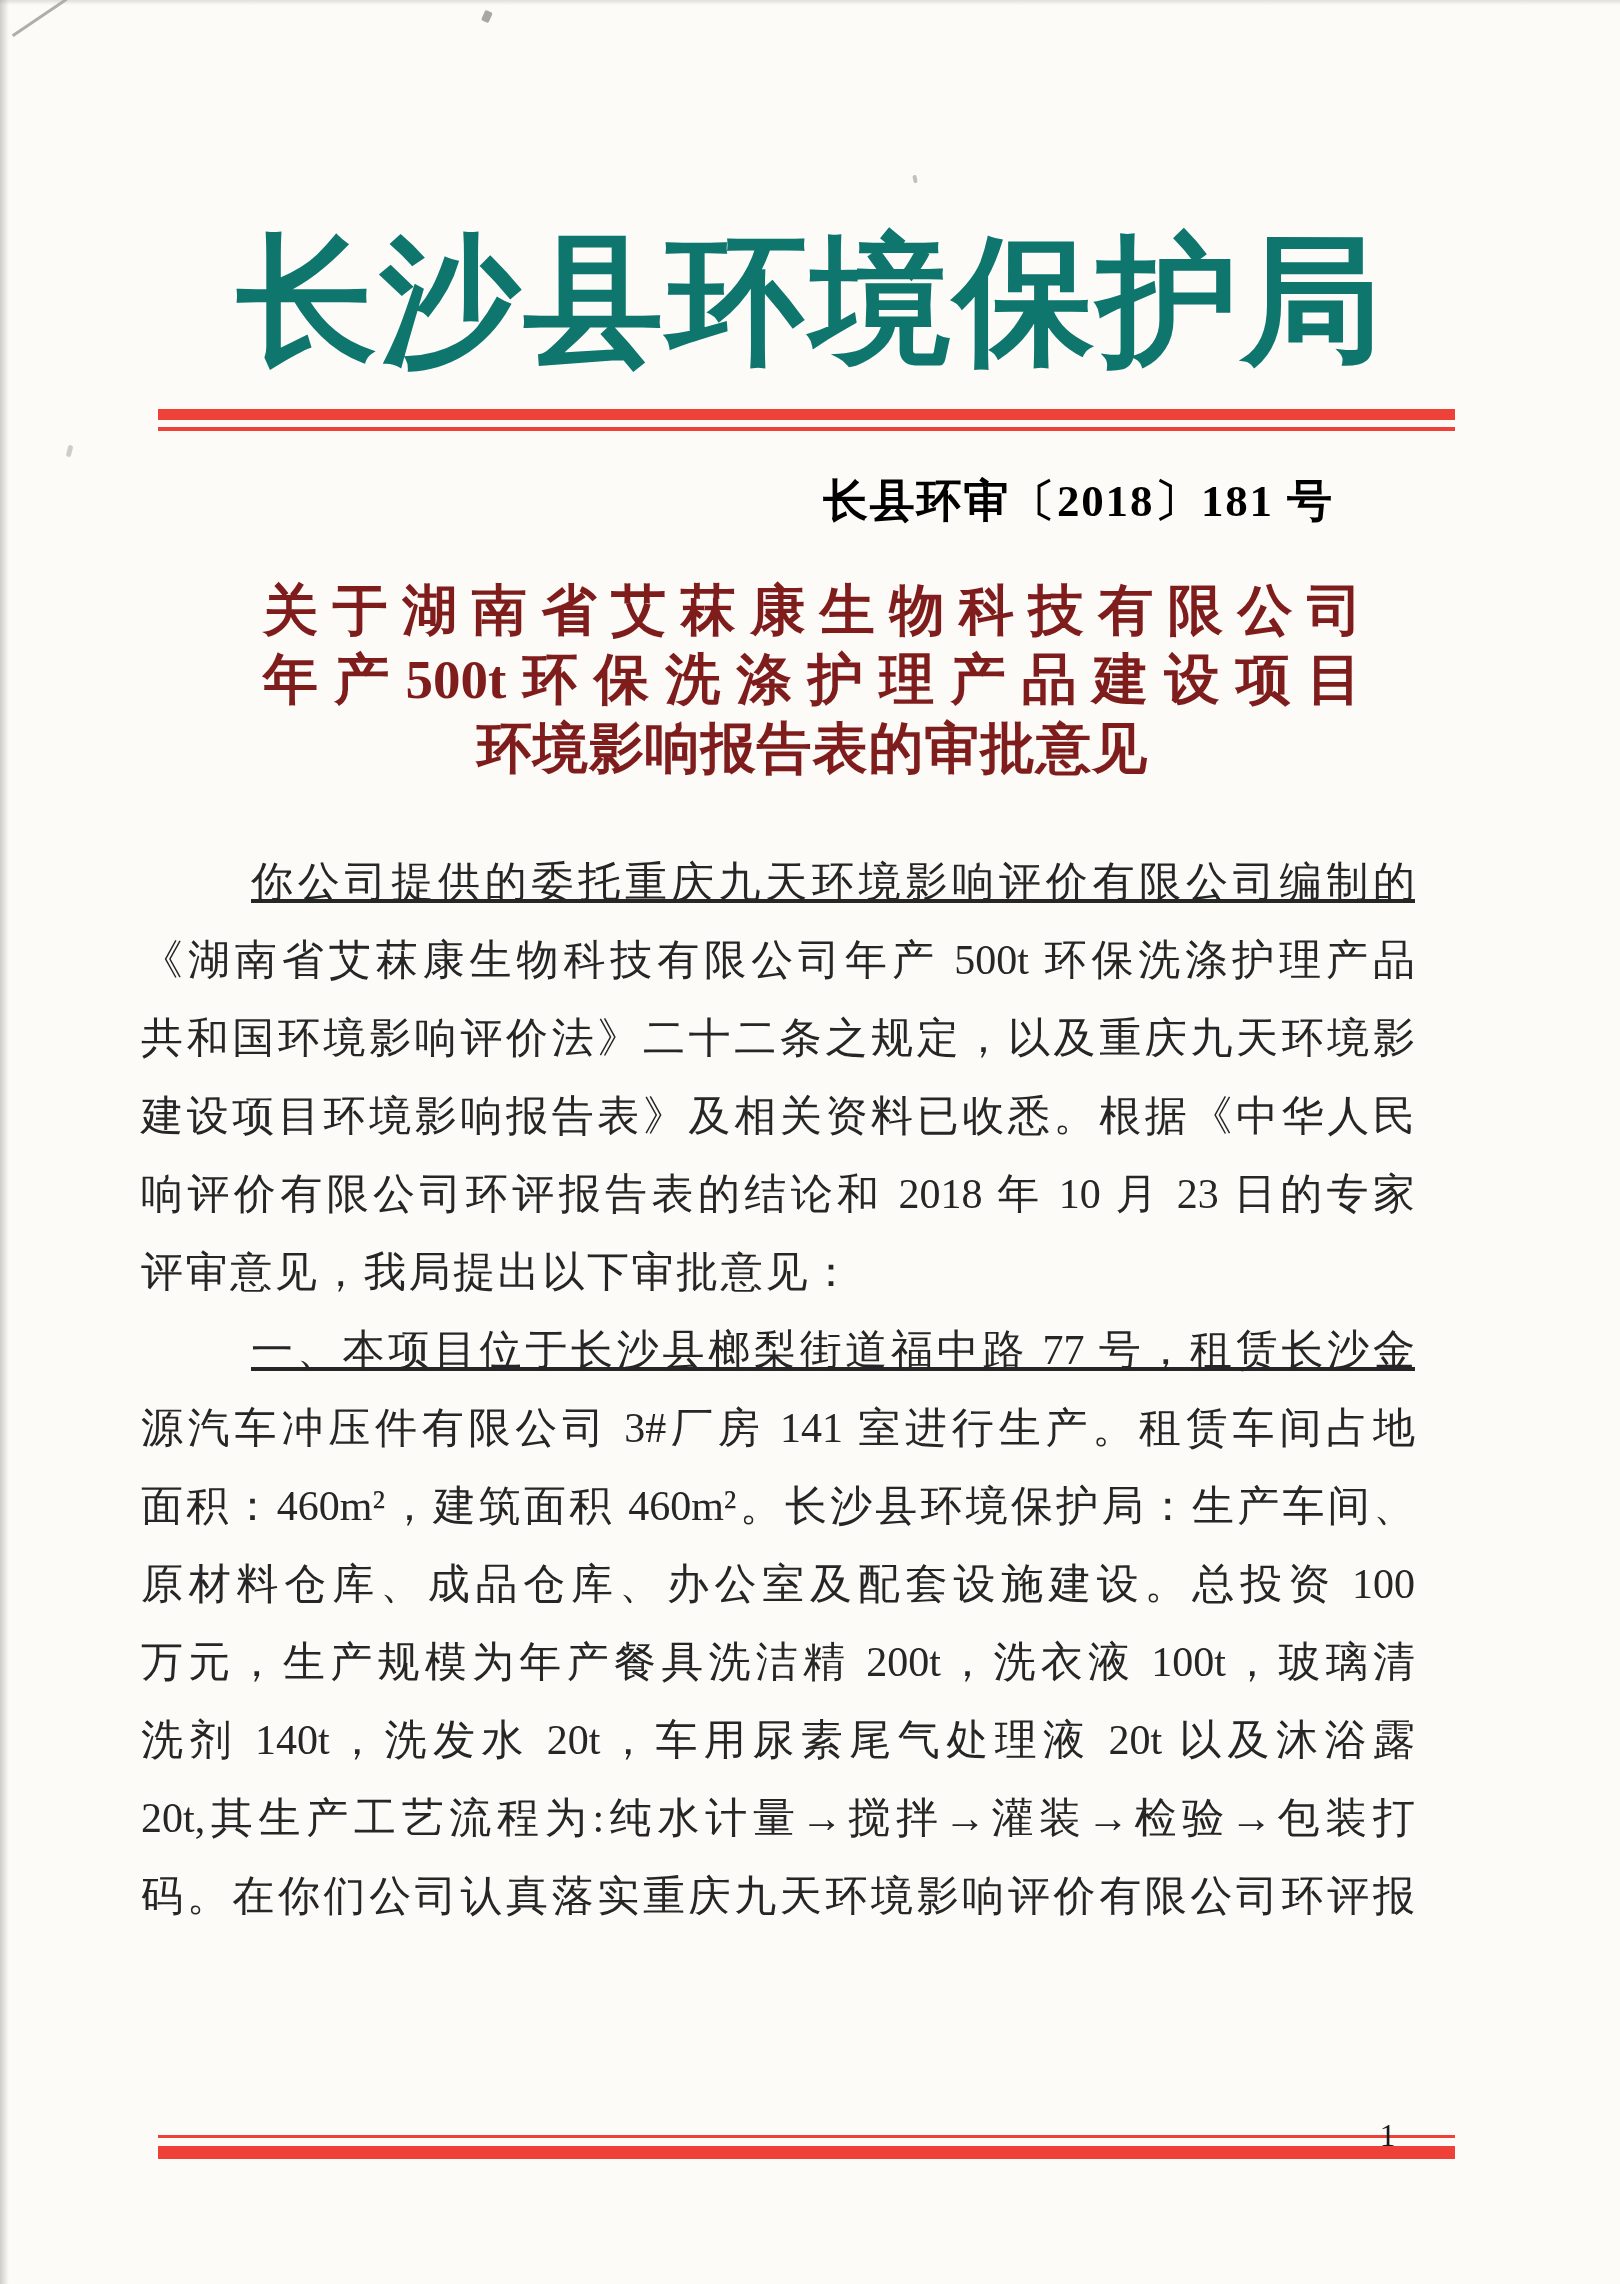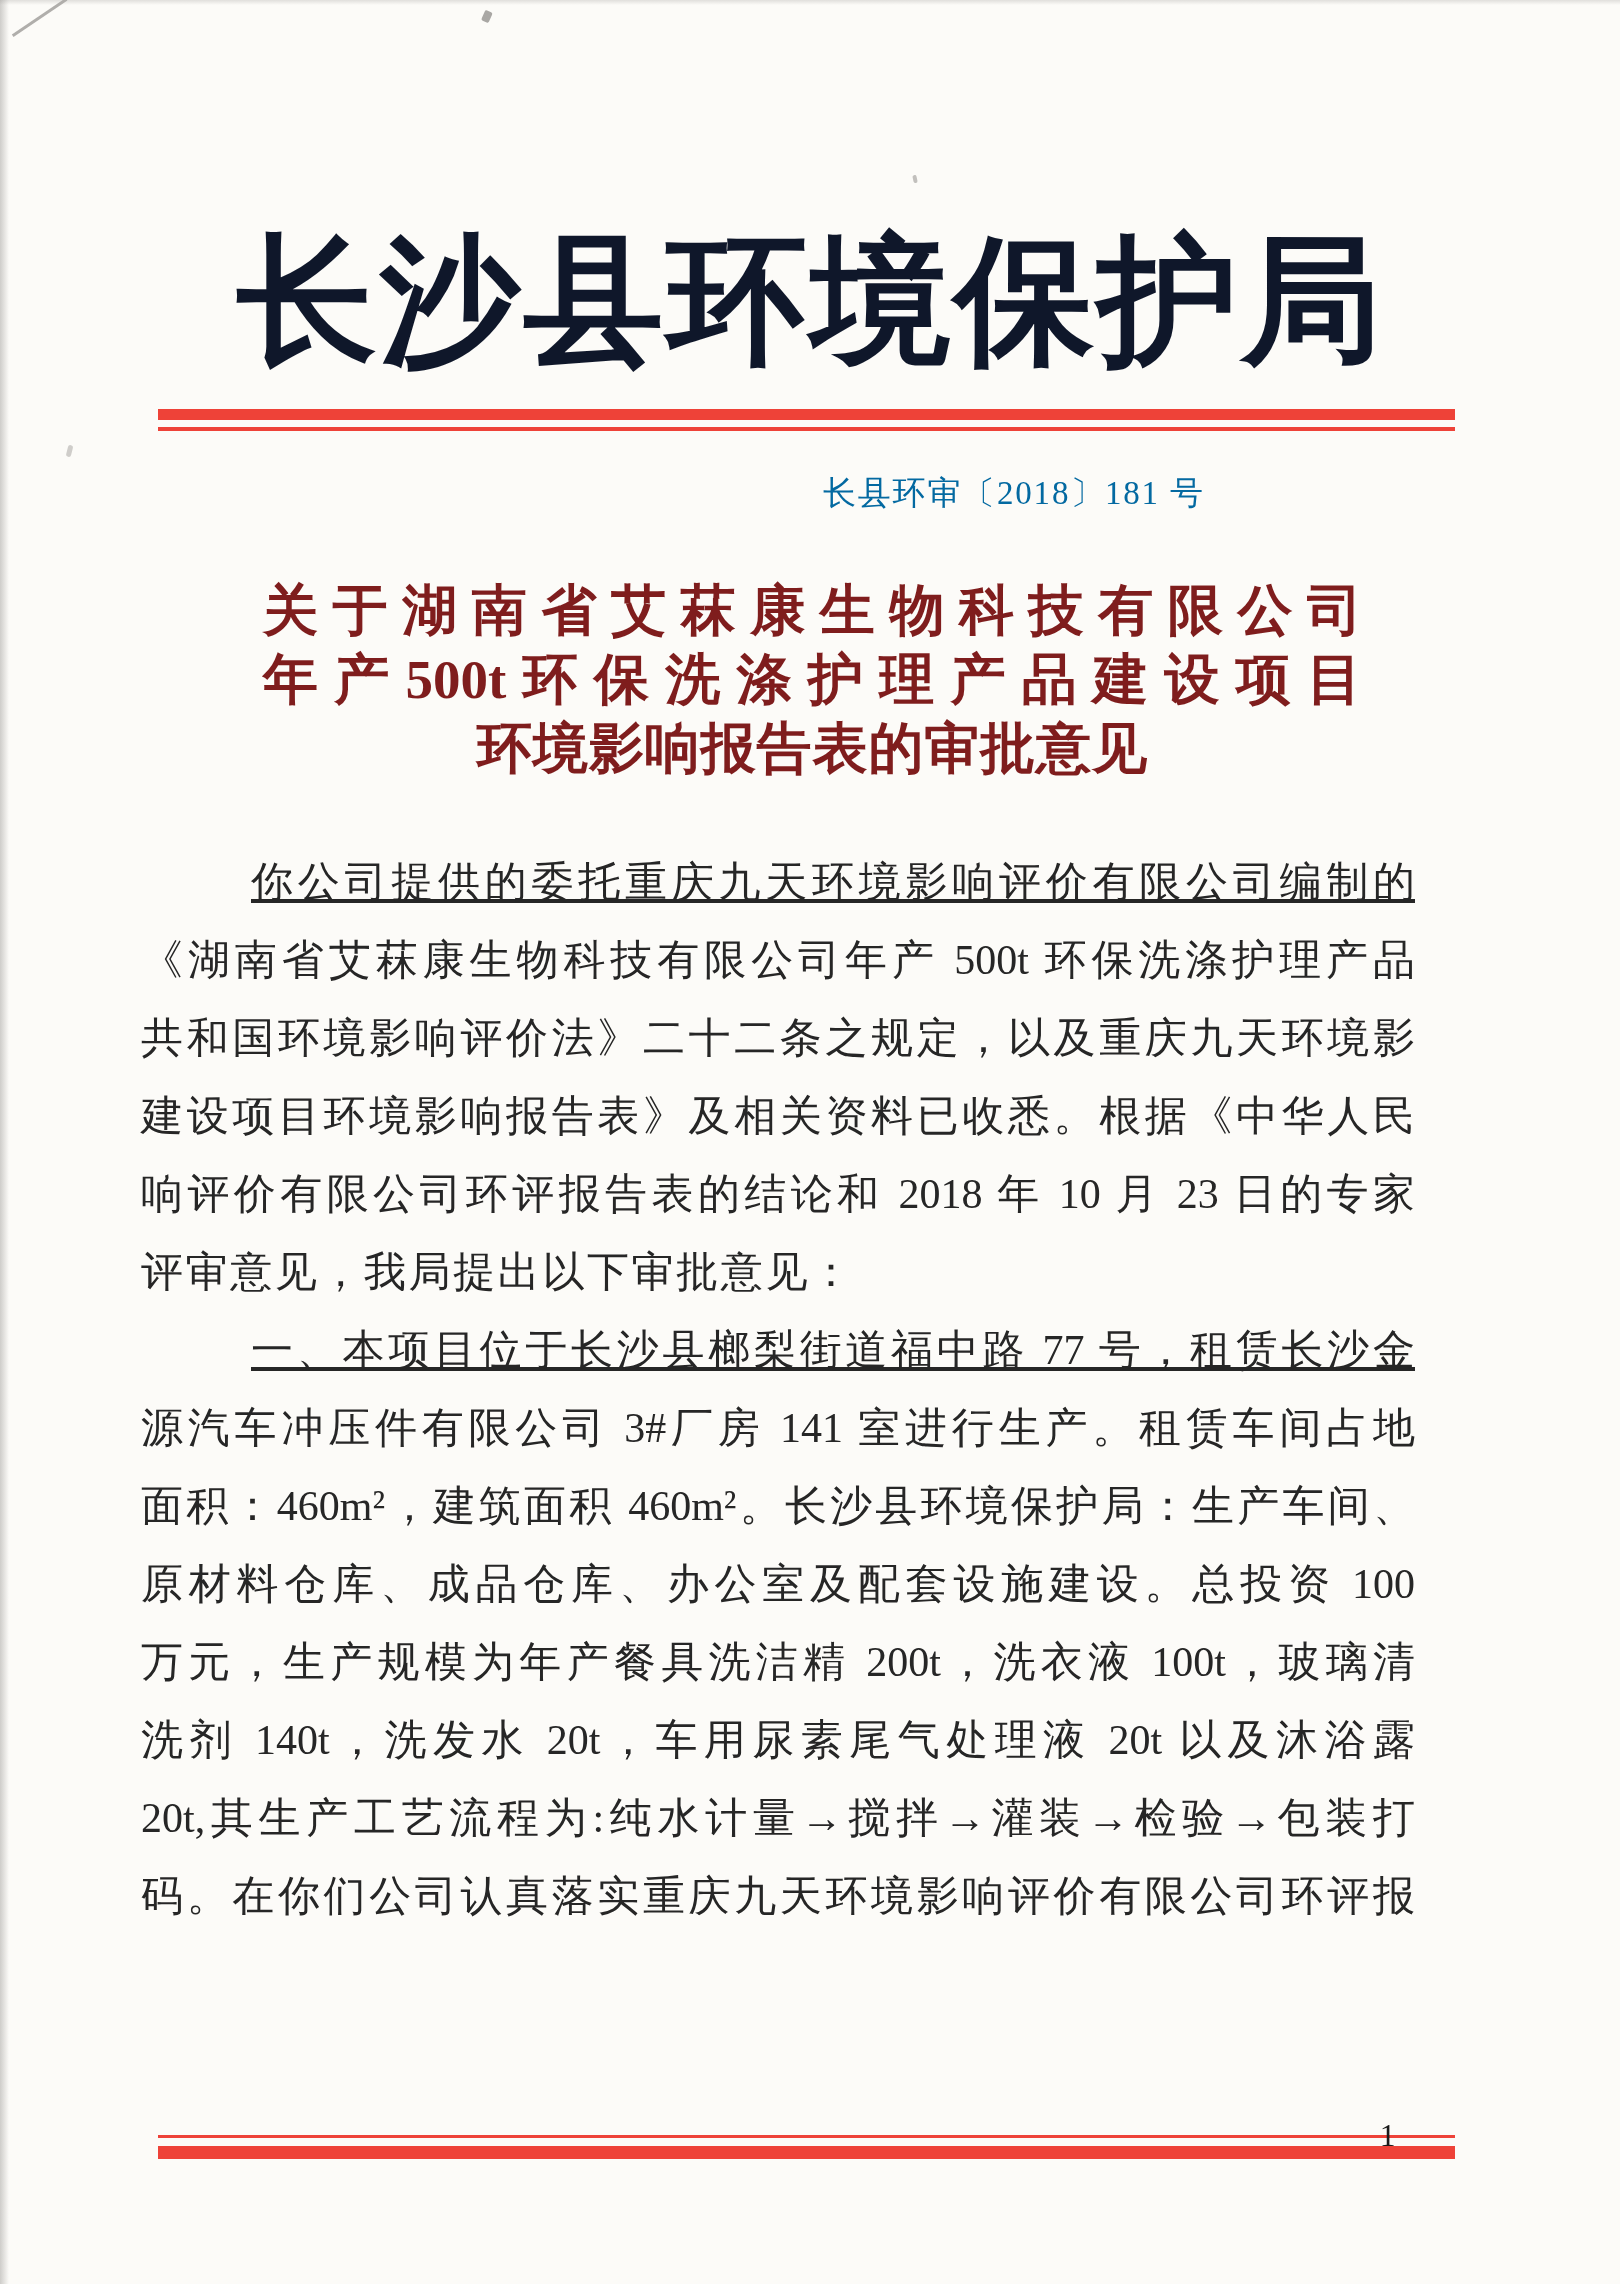--- a/index.html
+++ b/index.html
@@ -42,22 +42,23 @@
   }
 
   .rule { position: absolute; left: 158px; width: 1297px; }
   .rule-header-thick { top: 409px; height: 11.4px; }
   .rule-header-thin  { top: 427px; height: 3.5px; }
   .rule-footer-thin  { top: 2135px; height: 2.6px; }
   .rule-footer-thick { top: 2146px; height: 13px; }
 
   .doc-number {
     position: absolute; top: 471px; left: 823px;
-    font-size: 33px; color: #0369a1; letter-spacing: 1.8px;
+    font-size: 45px; color: #000000; letter-spacing: 1.8px;
     white-space: nowrap;
+    font-weight: bold;
   }
 
   .subject {
     position: absolute; top: 576px; left: 263px; width: 1099px;
     font-size: 55px; line-height: 69px; font-weight: bold; color: #7f1d1d;
   }
   .subject-line { text-align: justify; text-align-last: justify; }
   .subject-line.centered { text-align: left; text-align-last: center; letter-spacing: 0.9px; }
 
   .body-text {
@@ -82,21 +83,21 @@
 
 <div class="page">
 
   <div class="edge-shade-left"></div>
   <div class="edge-shade-top"></div>
   <div class="corner-line"></div>
   <div class="speck-a"></div>
   <div class="speck-b"></div>
   <div class="speck-c"></div>
 
-  <h1 class="agency-title accent" style="color: #0f172a;">长沙县环境保护局</h1>
+  <h1 class="agency-title accent" style="color: #0f766e;">长沙县环境保护局</h1>
 
   <div class="rule rule-header-thick accent-bg" style="background: rgb(238, 66, 56);"></div>
   <div class="rule rule-header-thin accent-bg" style="background: rgb(238, 66, 56);"></div>
 
   <div class="doc-number">长县环审〔2018〕181 号</div>
 
   <div class="subject">
     <div class="subject-line">关于湖南省艾菻康生物科技有限公司</div>
     <div class="subject-line">年产500t环保洗涤护理产品建设项目</div>
     <div class="subject-line centered">环境影响报告表的审批意见</div>

